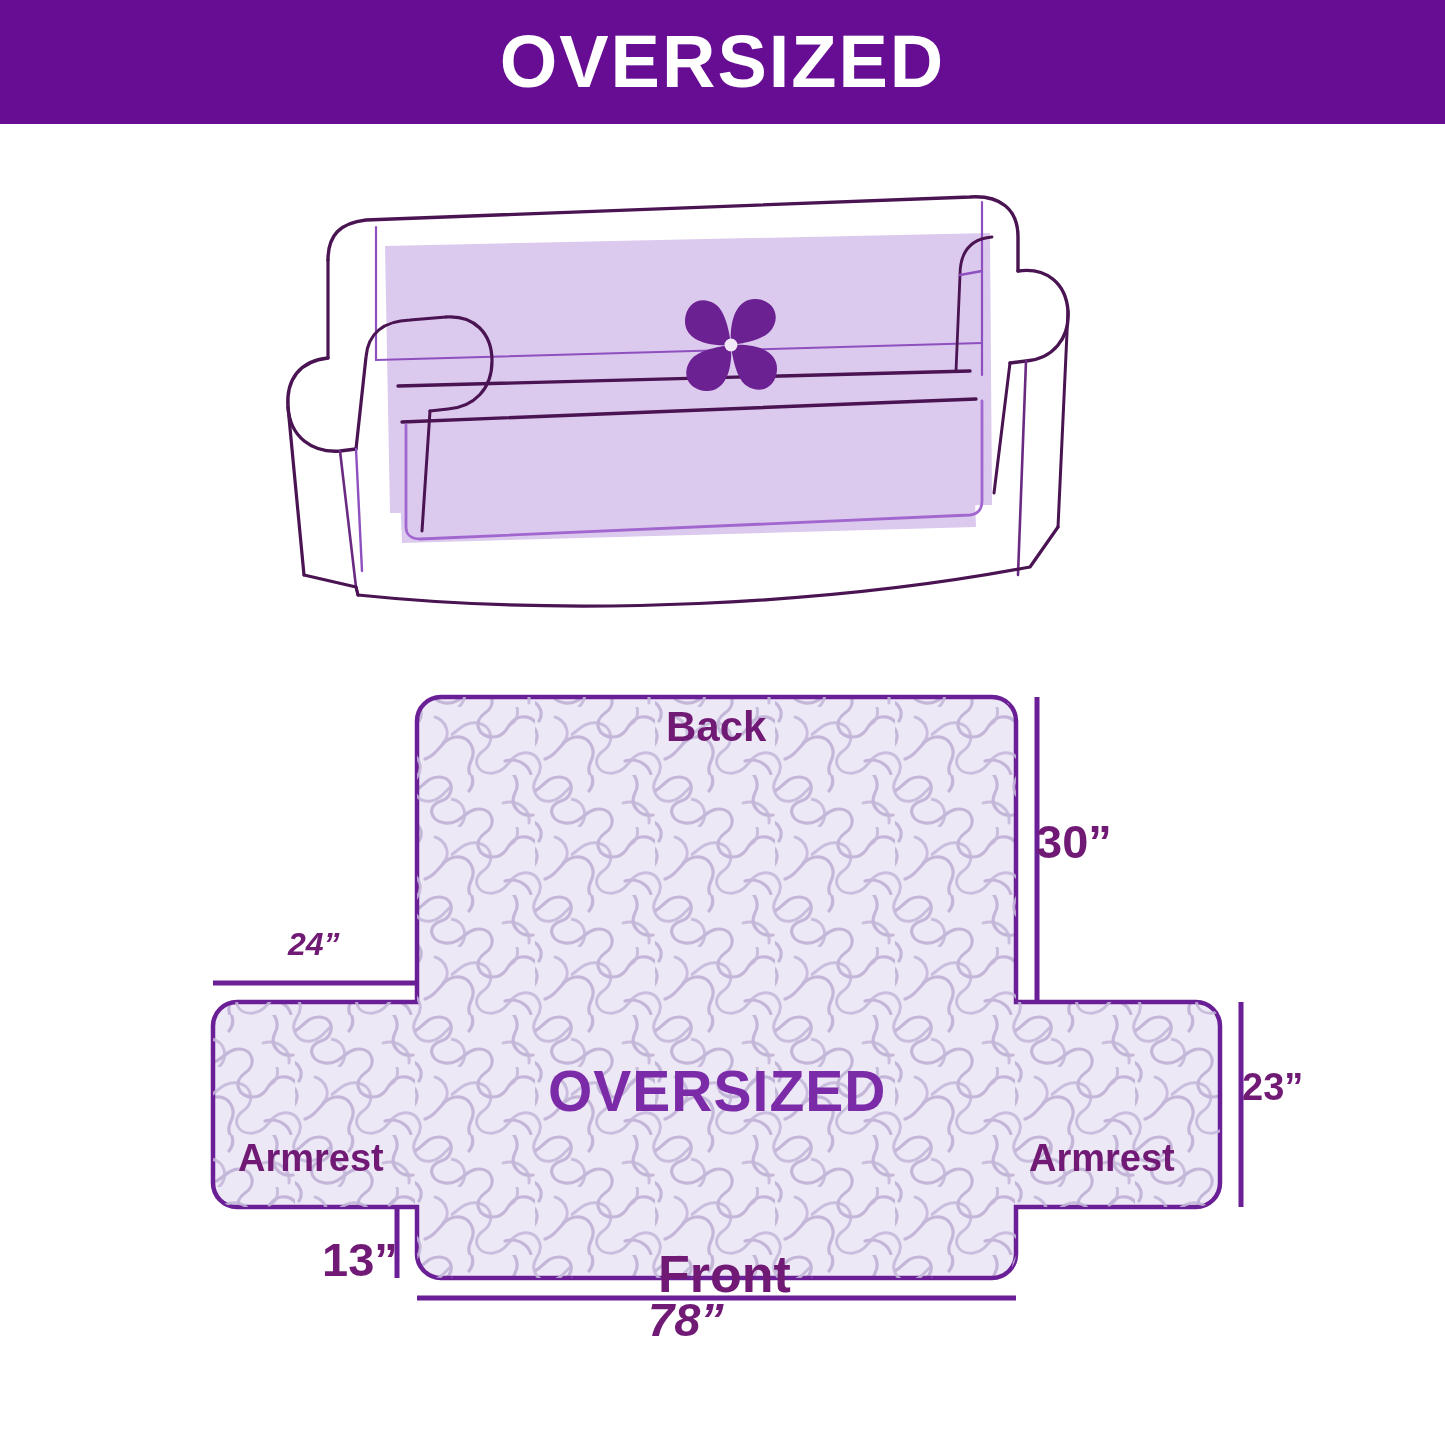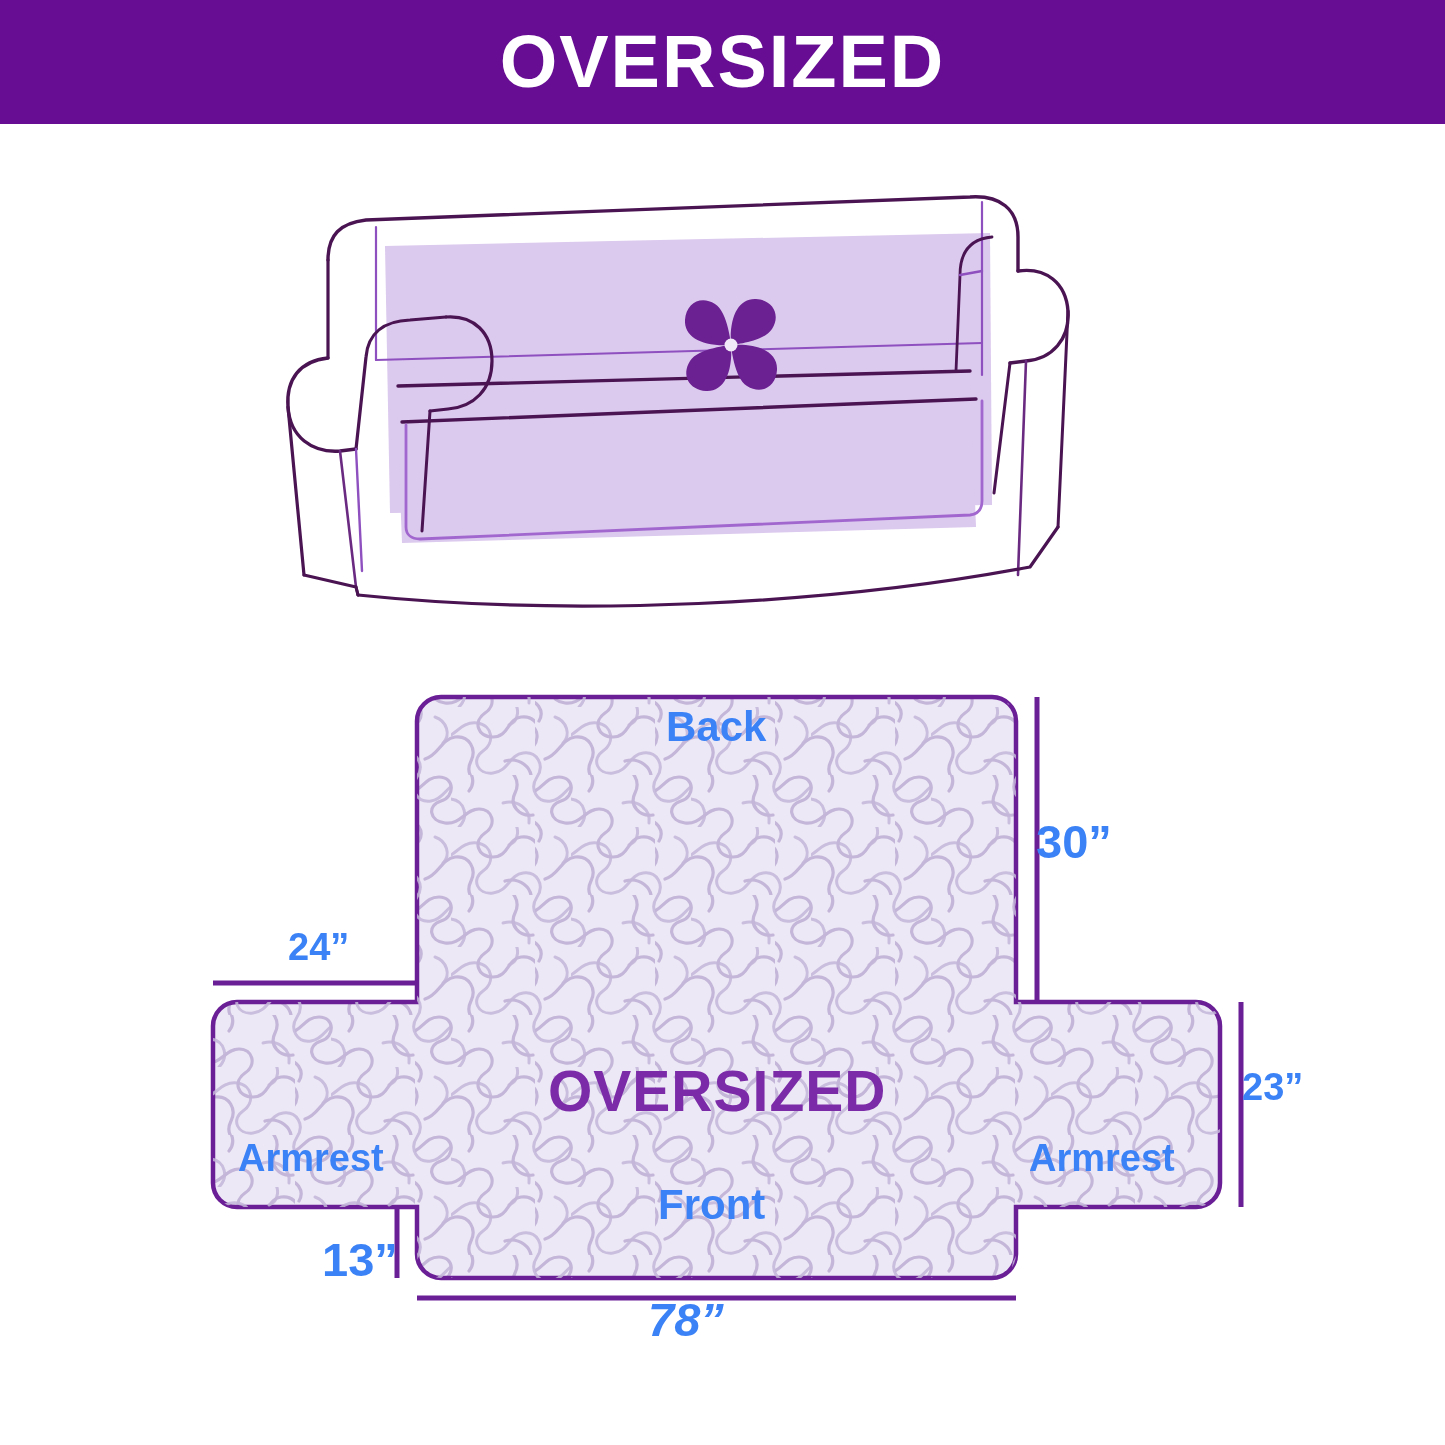--- a/index.html
+++ b/index.html
@@ -53,33 +53,33 @@
     position: absolute;
     left: 175px;
     top: 655px;
     width: 1180px;
     height: 700px;
   }
   #diagram-svg { display: block; width: 1180px; height: 700px; }
 
   .dim-label {
     position: absolute;
-    color: #3b82f6;
+    color: #701a75;
     font-weight: bold;
     font-family: "Liberation Sans", sans-serif;
     white-space: nowrap;
     line-height: 1;
   }
   #label-back      { left: 666px;  top: 706px;  font-size: 42px; }
-  #label-front     { left: 658px;  top: 1184px; font-size: 42px; }
+  #label-front     { left: 658px;  top: 1248px; font-size: 52px; }
   #label-armrest-l { left: 238px;  top: 1139px; font-size: 38px; }
   #label-armrest-r { left: 1029px; top: 1139px; font-size: 38px; }
   #label-oversized { left: 548px;  top: 1063px; font-size: 57px; letter-spacing: 1px; color: #7B2AA8; }
   #label-40        { left: 1036px; top: 818px;  font-size: 47px; }
-  #label-24        { left: 288px;  top: 928px;  font-size: 38px; }
+  #label-24        { left: 288px;  top: 928px;  font-size: 32px; font-style: italic; }
   #label-23        { left: 1242px; top: 1068px; font-size: 38px; }
   #label-13        { left: 322px;  top: 1216px; font-size: 47px; margin-top: 20px; }
   #label-78        { left: 648px;  top: 1296px; font-size: 47px; font-style: italic; }
 </style>
 </head>
 <body>
 
 <div id="header-banner">
   <div id="header-title">OVERSIZED</div>
 </div>

